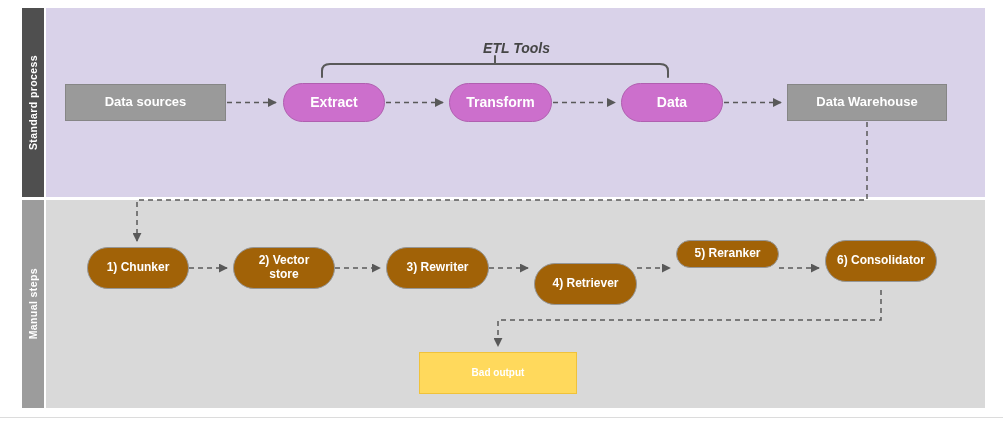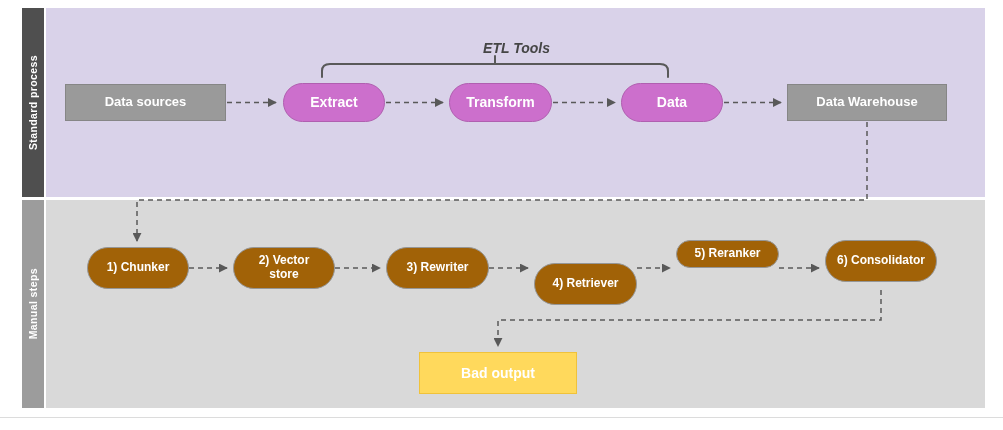--- a/index.html
+++ b/index.html
@@ -51,21 +51,21 @@
     font-size:14px;
   }
   .gray-pill{
     background:#a16207;border:1px solid #969696;
     border-radius:21px;
     font-size:12px;
     padding:0 10px;
   }
   .yellow-box{
     background:#ffd95c;border:1px solid #f0c23a;
-    font-size:14px;
+    font-size:10px;
   }
   .etl-label{
     position:absolute;
     left:440px;top:40px;width:110px;
     text-align:right;
     font-size:14px;font-weight:bold;color:#454545;
     z-index:3;
     font-style:italic;
   }
   svg.connectors{

